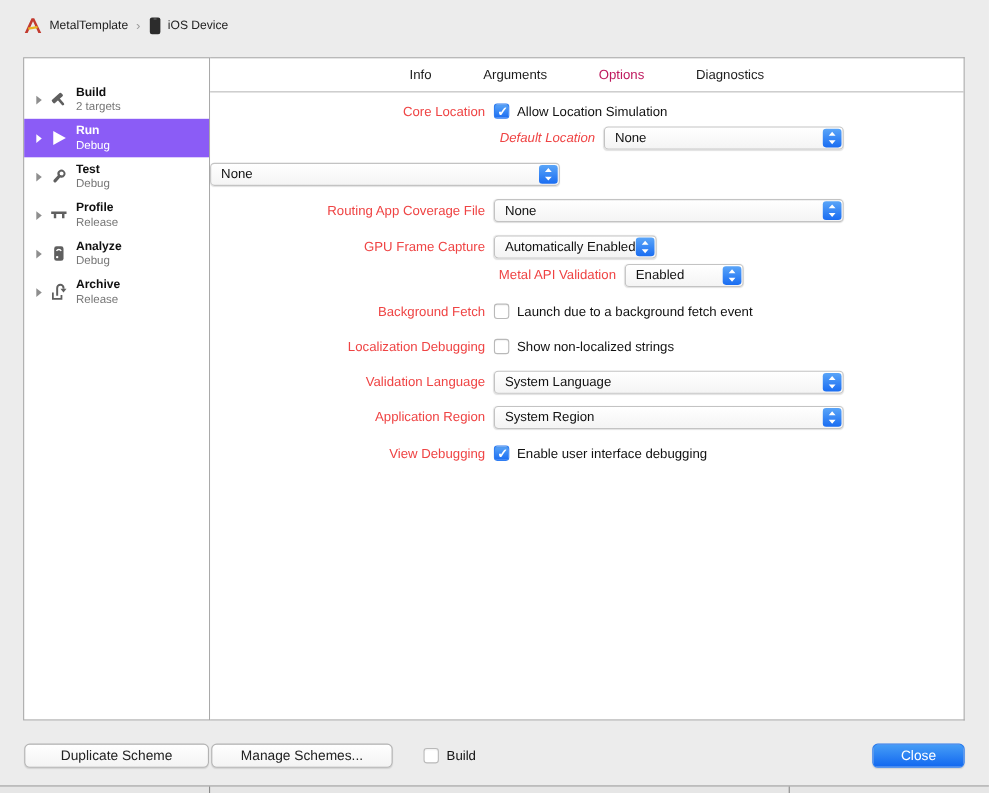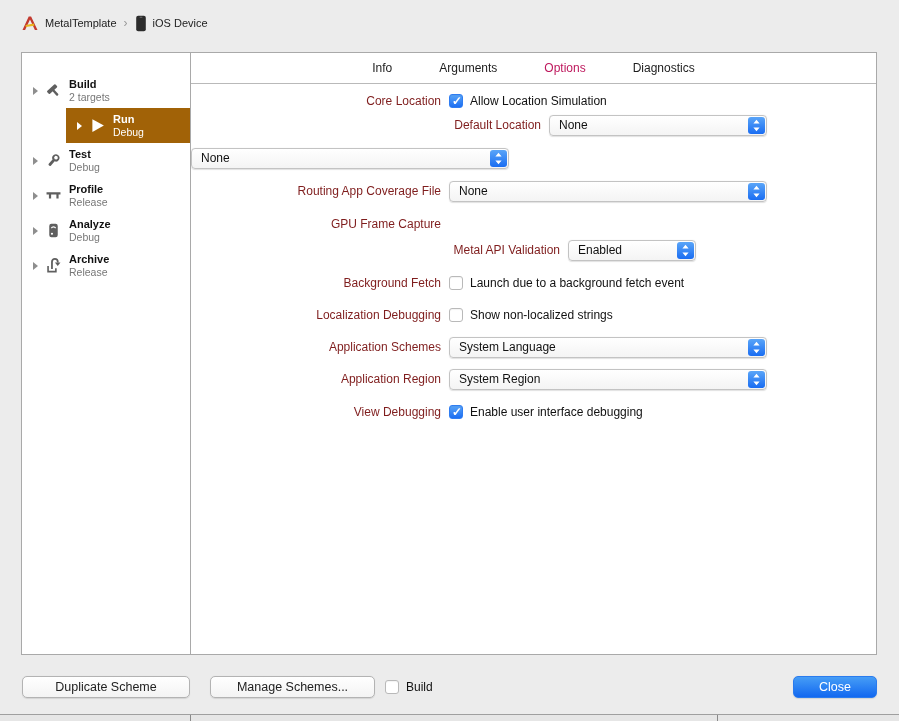--- a/index.html
+++ b/index.html
@@ -19,50 +19,50 @@
   .sep { font-size:12px; color:#9a9a9a; margin:0 7px; }
   .device-icon { width:12px; height:17px; margin-right:6px; display:inline-flex; }
   
   .sidebar { position:absolute; left:21px; top:52px; width:170px; height:603px; background:#fff; border:1px solid #a9a9a9; padding-top:20px; }
   .side-item { height:35px; display:flex; align-items:center; cursor:default; }
   .disc { width:0; height:0; border-left:5px solid #8e8e8e; border-top:4px solid transparent; border-bottom:4px solid transparent; margin-left:11px; margin-right:5px; flex:none; }
   .sicon { width:20px; height:20px; margin-right:6px; color:#5f5f5f; flex:none; display:inline-flex; align-items:center; justify-content:center; }
   .sicon svg { width:17px; height:17px; }
   .stitle { font-size:11px; font-weight:bold; color:#111; line-height:13px; }
   .ssub { font-size:10.5px; color:#777; line-height:13px; }
-  .side-item.sel { background:#a16207;margin-left:44px; }
+  .side-item.sel { background:#8b5cf6; }
   .side-item.sel .stitle, .side-item.sel .ssub { color:#fff; }
   .side-item.sel .sicon { color:#fff; }
   .side-item.sel .disc { border-left-color:#fff; }
   
   .content { position:absolute; left:191px; top:52px; width:686px; height:603px; background:#fff; border:1px solid #a9a9a9; border-left:none; }
   .tabbar { height:31px; border-bottom:1px solid #b9b9b9; display:flex; align-items:center; justify-content:center; gap:47px; }
   .tab { font-size:12px; color:#1d1d1d; cursor:default; }
   .tab.active { color:#be185d; }
   
   .form { padding-top:6px; }
   .row { height:22px; display:flex; align-items:center; }
-  .flabel { width:250px; text-align:right; margin-right:8px; flex:none; color:#7f1d1d; }
-  .flabel.ind1 { width:350px; }
+  .flabel { width:250px; text-align:right; margin-right:8px; flex:none; color:#ef4444; }
+  .flabel.ind1 { width:350px;font-style:italic; }
   .flabel.ind2 { width:369px; }
   .mb2{margin-bottom:2px;} .mb4{margin-bottom:4px;} .mb10{margin-bottom:10px;} .mb11{margin-bottom:11px;}
   .popup { position:relative; height:21px; background:linear-gradient(#ffffff,#f4f4f4); border:1px solid #c3c3c3; border-radius:4px; display:flex; align-items:center; box-shadow:0 0.5px 1px rgba(0,0,0,0.12); }
   .pval { padding-left:9px; color:#111; }
-  .w318{width:318px;} .w218{width:218px;} .w148{width:148px;} .w108{width:128px;}
+  .w318{width:318px;} .w218{width:218px;} .w148{width:148px;} .w108{width:108px;}
   .stepper { position:absolute; right:1px; top:1px; width:17px; height:17px; border-radius:3px; background:linear-gradient(#5aa5f8,#1a6df2); display:inline-flex; align-items:center; justify-content:center; }
   .stepper svg { width:11px; height:13px; }
   .cb { width:14px; height:14px; border-radius:3px; flex:none; margin-right:7px; position:relative; background:#fff; border:1px solid #b9b9b9; box-shadow:inset 0 1px 1px rgba(0,0,0,0.05); }
   .cb.checked { background:linear-gradient(#58a4f8,#1c6ef2); border-color:#2f7df2; }
   .cb.checked::after { content:"✓"; position:absolute; left:2px; top:-1px; color:#fff; font-size:12px; font-weight:bold; }
   .cblabel { color:#111;text-align:center; }
   
   .footer { position:absolute; left:0; top:655px; width:830px; height:59px; }
   .btn { position:absolute; top:21px; height:22px; background:linear-gradient(#ffffff,#f3f3f3); border:1px solid #b3b3b3; border-radius:5px; font-size:12.5px; color:#222; text-align:center; line-height:20px; box-shadow:0 0.5px 1px rgba(0,0,0,0.1); cursor:default; }
   .btn-duplicate { left:22px; width:168px; }
-  .btn-manage { left:210px; width:165px;text-align:center; }
+  .btn-manage { left:192px; width:165px;text-align:center; }
   .shared-wrap { position:absolute; left:385px; top:25px; display:flex; align-items:center; }
   .btn-close { left:793px; width:84px; background:linear-gradient(#469df6,#1268f0); border-color:#2a7bee; color:#fff; }
   
   .bottom-strip { position:absolute; left:0; top:714px; width:899px; height:7px; background:#e6e6e6; border-top:1px solid #9f9f9f; }
   .vtick { position:absolute; top:0; width:1px; height:7px; background:#8a8a8a; }
 </style>
 </head>
 <body>
 
 <div class="header">
@@ -220,20 +220,28 @@
         <span class="stepper">
             <svg viewBox="0 0 11 13" fill="#fff">
               <path d="M5.5 0.8 l3.1 3.6 h-6.2 z M5.5 12.2 l-3.1 -3.6 h6.2 z"></path>
             </svg>
           </span>
       </div>
     </div>
 
     <div class="row mb4">
       <span class="flabel">GPU Frame Capture</span>
+      <div class="popup w148">
+        <span class="pval">Automatically Enabled</span>
+        <span class="stepper">
+            <svg viewBox="0 0 11 13" fill="#fff">
+              <path d="M5.5 0.8 l3.1 3.6 h-6.2 z M5.5 12.2 l-3.1 -3.6 h6.2 z"></path>
+            </svg>
+          </span>
+      </div>
     </div>
 
     <div class="row mb11">
       <span class="flabel ind2">Metal API Validation</span>
       <div class="popup w108">
         <span class="pval">Enabled</span>
         <span class="stepper">
             <svg viewBox="0 0 11 13" fill="#fff">
               <path d="M5.5 0.8 l3.1 3.6 h-6.2 z M5.5 12.2 l-3.1 -3.6 h6.2 z"></path>
             </svg>
@@ -247,21 +255,21 @@
       <span class="cblabel">Launch due to a background fetch event</span>
     </div>
 
     <div class="row mb10">
       <span class="flabel">Localization Debugging</span>
       <span class="cb"></span>
       <span class="cblabel">Show non-localized strings</span>
     </div>
 
     <div class="row mb10">
-      <span class="flabel">Application Schemes</span>
+      <span class="flabel">Validation Language</span>
       <div class="popup w318">
         <span class="pval">System Language</span>
         <span class="stepper">
             <svg viewBox="0 0 11 13" fill="#fff">
               <path d="M5.5 0.8 l3.1 3.6 h-6.2 z M5.5 12.2 l-3.1 -3.6 h6.2 z"></path>
             </svg>
           </span>
       </div>
     </div>
 

